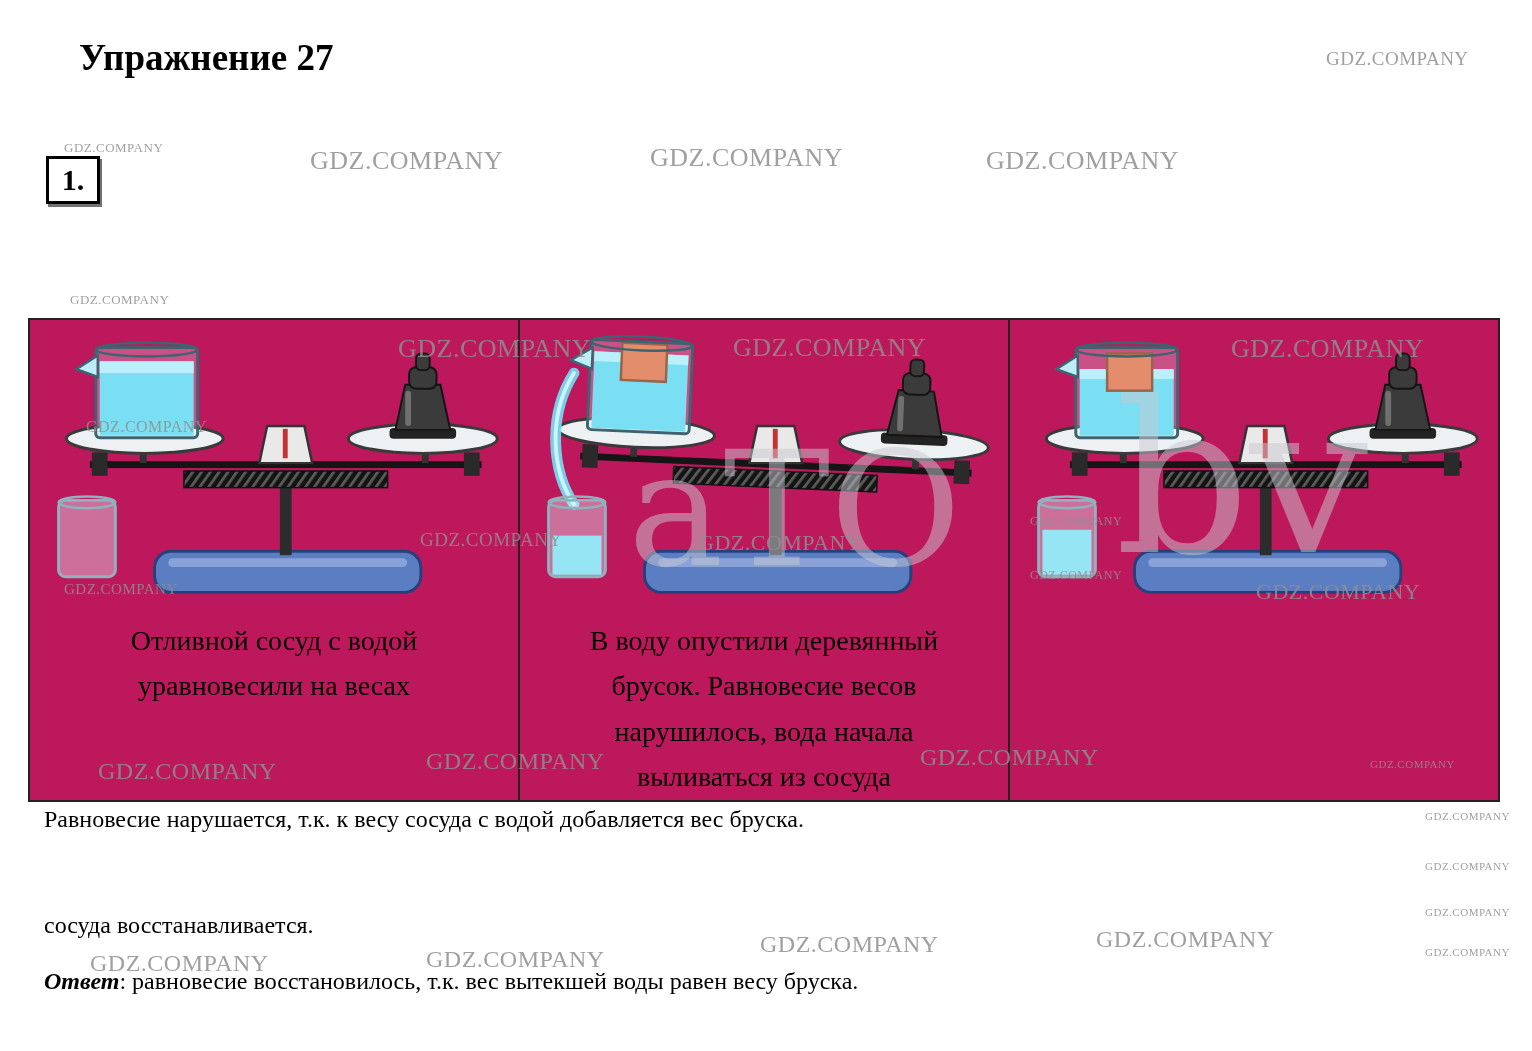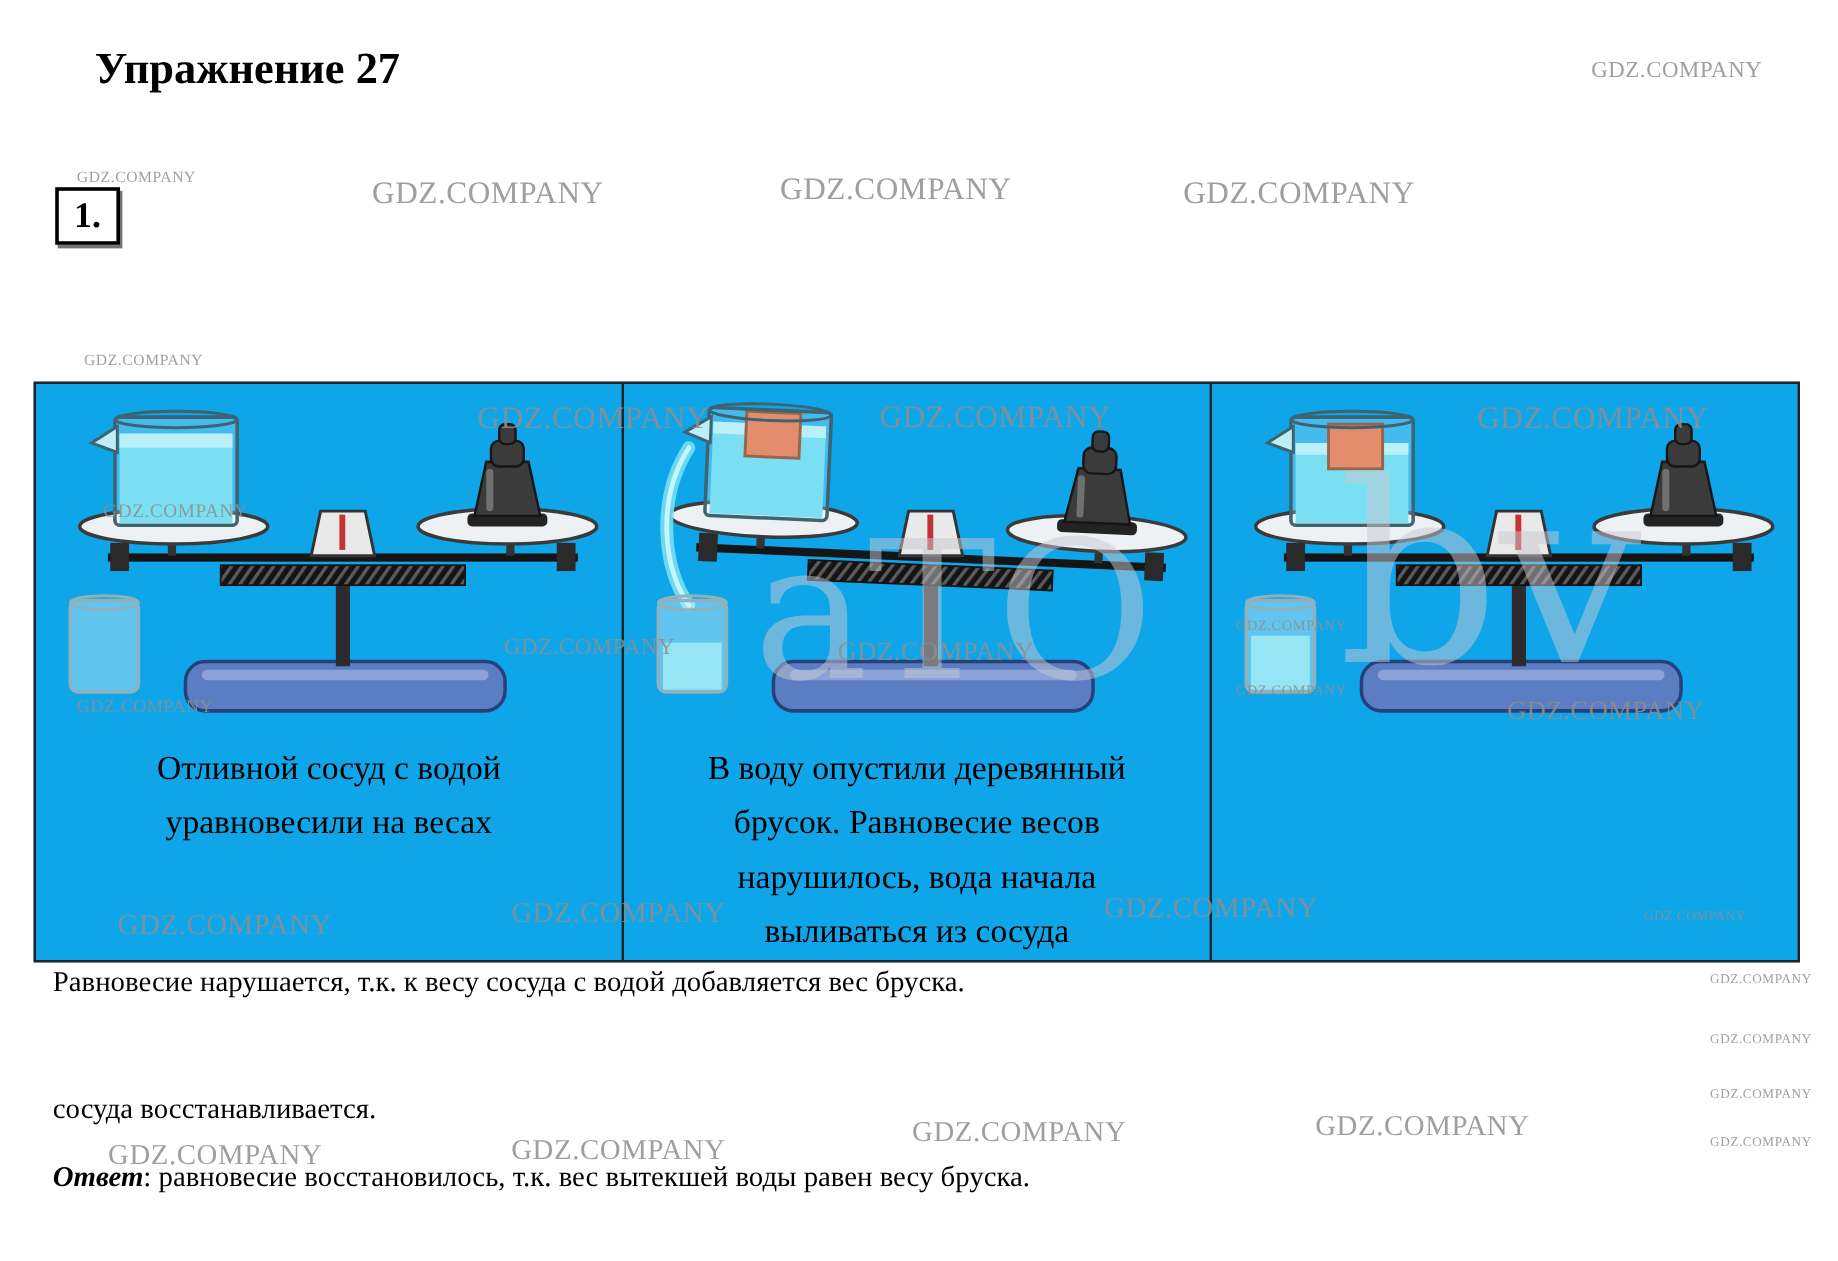--- a/index.html
+++ b/index.html
@@ -3,21 +3,21 @@
 <meta charset="utf-8">
 <style>
   html,body{margin:0;padding:0;background:#fff;}
   .page{position:relative;width:1532px;height:1051px;background:#fff;overflow:hidden;
         font-family:"Liberation Serif",serif;color:#000;}
   .title{position:absolute;left:42px;top:36px;font-size:37px;font-weight:bold;z-index:4;margin-left:37px;}
   .item-number{position:absolute;left:46px;top:156px;min-width:40px;height:42px;border:3px solid #000;
         box-shadow:2px 3px 0 rgba(0,0,0,.55);font-size:30px;font-weight:bold;text-align:center;
         line-height:42px;padding:0 4px;z-index:4;background:#fff;}
   .figure-box{position:absolute;left:28px;top:318px;width:1468px;height:480px;border:2px solid #222;
-        display:flex;z-index:1;background:#0ea5e9;}
+        display:flex;z-index:1;background:#be185d;}
   .panel{flex:1 1 0;position:relative;display:flex;flex-direction:column;align-items:center;}
   .panel.divided{border-right:2px solid #222;}
   .scale-svg{display:block;margin:4px auto 0;z-index:1;}
   .caption{position:relative;z-index:4;font-size:28px;line-height:1.62;text-align:center;
         padding:0 24px;margin-top:2px;}
   .solution-line{position:absolute;left:44px;white-space:nowrap;font-size:24px;z-index:4;}
   .answer-label{font-style:italic;font-weight:bold;}
   .wm{position:absolute;color:#8f8f8f;opacity:.85;font-family:Liberation Serif, serif;
         letter-spacing:.5px;white-space:nowrap;z-index:6;pointer-events:none;}
   .bigwm{position:absolute;color:#c9c9d2;opacity:.5;font-family:"DejaVu Serif",serif;

